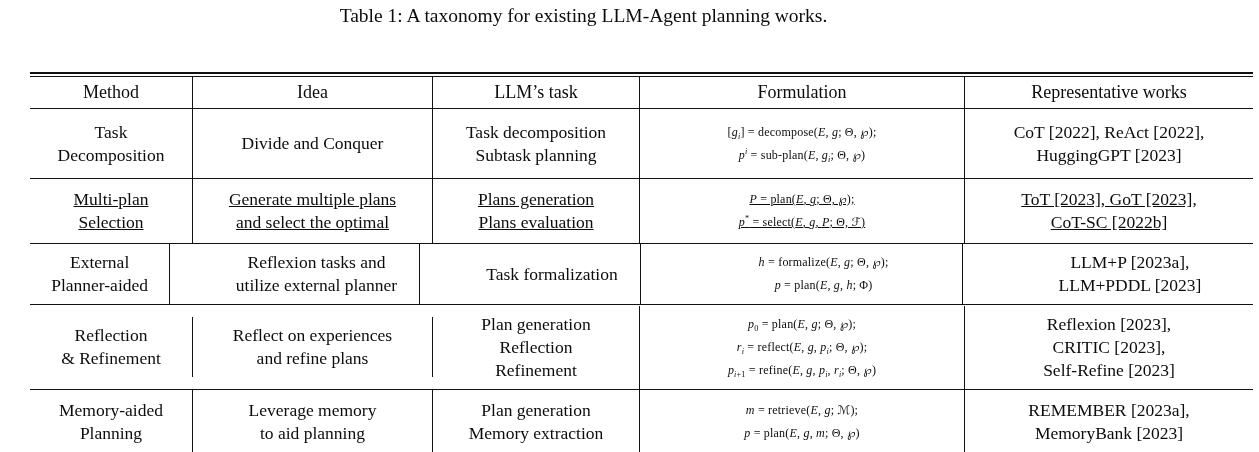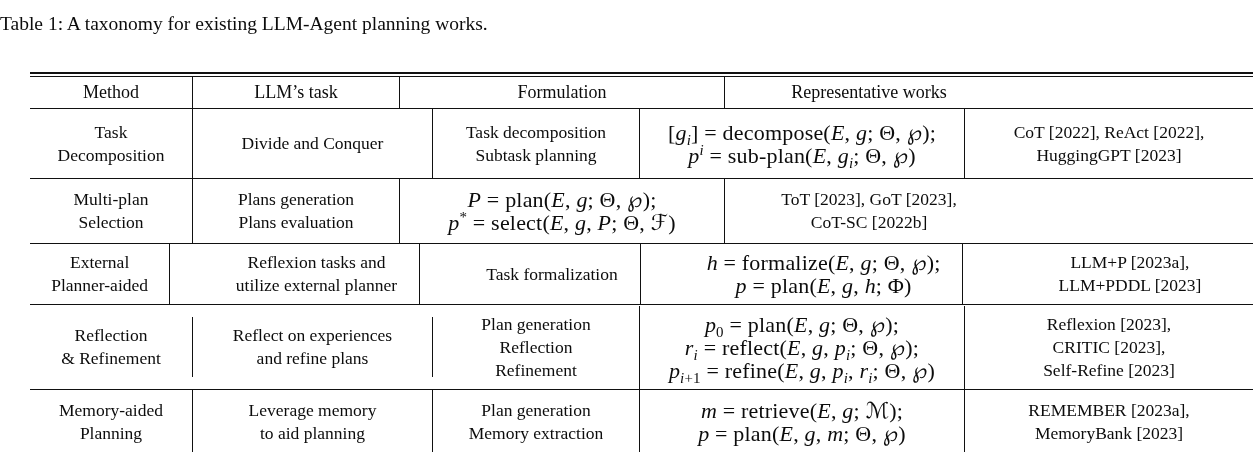--- a/index.html
+++ b/index.html
@@ -2,22 +2,22 @@
 <html><head>
 <meta charset="utf-8">
 <style>
   html,body{margin:0;padding:0;background:#ffffff;}
   body{
     width:1259px;height:452px;position:relative;overflow:hidden;
     font-family:"Liberation Serif","DejaVu Serif","DejaVu Sans",serif;
     color:#0c0c0c;
   }
   .caption{
-    position:absolute;left:0;top:12px;width:1167px;
-    font-size:19.5px;line-height:24px;
+    position:absolute;left:0;top:4px;width:1167px;
+    text-align:center;font-size:19.5px;line-height:24px;
   }
   .table{
     position:absolute;left:30px;top:72px;width:1223px;
   }
   .drule{
     height:5px;box-sizing:border-box;
     border-top:2.4px solid #111;border-bottom:1.2px solid #111;
   }
   .trow{display:flex;border-bottom:1.2px solid #111;align-items:stretch;}
   .trow.hrow{border-bottom:1.5px solid #111;}
@@ -28,40 +28,43 @@
     text-align:center;padding:7px 6px;
     font-size:17.5px;line-height:23px;
   }
   .c0{width:163px;border-right:1.2px solid #111;}
   .c1{width:240px;border-right:1.2px solid #111;}
   .c2{width:207px;border-right:1.2px solid #111;}
   .c3{width:325px;border-right:1.2px solid #111;}
   .c4{width:288px;}
   .hrow .cell{padding:4px 4px;font-size:18px;min-height:31px;}
   .r0{min-height:69px;}
-  .r1{min-height:64px;}
+  .r1{min-height:64px;text-decoration:underline;}
   .r2{min-height:59px;gap:44px;}
   .r3{min-height:84px;align-items:center;}
   .r4{min-height:64px;}
   .ln{white-space:nowrap;}
-  .math .ln{font-size:22px;letter-spacing:0.2px;}
+  .math .ln{font-size:12px;letter-spacing:0.2px;}
   .math i{font-style:italic;}
   sub,sup{font-size:68%;line-height:0;}
 </style>
 </head>
 <body>
 
 <div class="caption">Table 1: A taxonomy for existing LLM-Agent planning works.</div>
 
 <div class="table">
   <div class="drule"></div>
 
   <div class="trow hrow">
     <div class="cell c0">
         <div class="ln">Method</div>
+      </div>
+    <div class="cell c1">
+        <div class="ln">Idea</div>
       </div>
     <div class="cell c2">
         <div class="ln">LLM’s task</div>
       </div>
     <div class="cell c3">
         <div class="ln">Formulation</div>
       </div>
     <div class="cell c4">
         <div class="ln">Representative works</div>
       </div>
@@ -86,20 +89,24 @@
     <div class="cell c4">
       <div class="ln">CoT [2022], ReAct [2022],</div>
       <div class="ln">HuggingGPT [2023]</div>
     </div>
   </div>
 
   <div class="trow r1">
     <div class="cell c0">
       <div class="ln">Multi-plan</div>
       <div class="ln">Selection</div>
+    </div>
+    <div class="cell c1">
+      <div class="ln">Generate multiple plans</div>
+      <div class="ln">and select the optimal</div>
     </div>
     <div class="cell c2">
       <div class="ln">Plans generation</div>
       <div class="ln">Plans evaluation</div>
     </div>
     <div class="cell c3 math">
       <div class="ln"><i>P</i> = plan(<i>E</i>, <i>g</i>; Θ, ℘);</div>
       <div class="ln"><i>p</i><sup>*</sup> = select(<i>E</i>, <i>g</i>, <i>P</i>; Θ, ℱ)</div>
     </div>
     <div class="cell c4">

